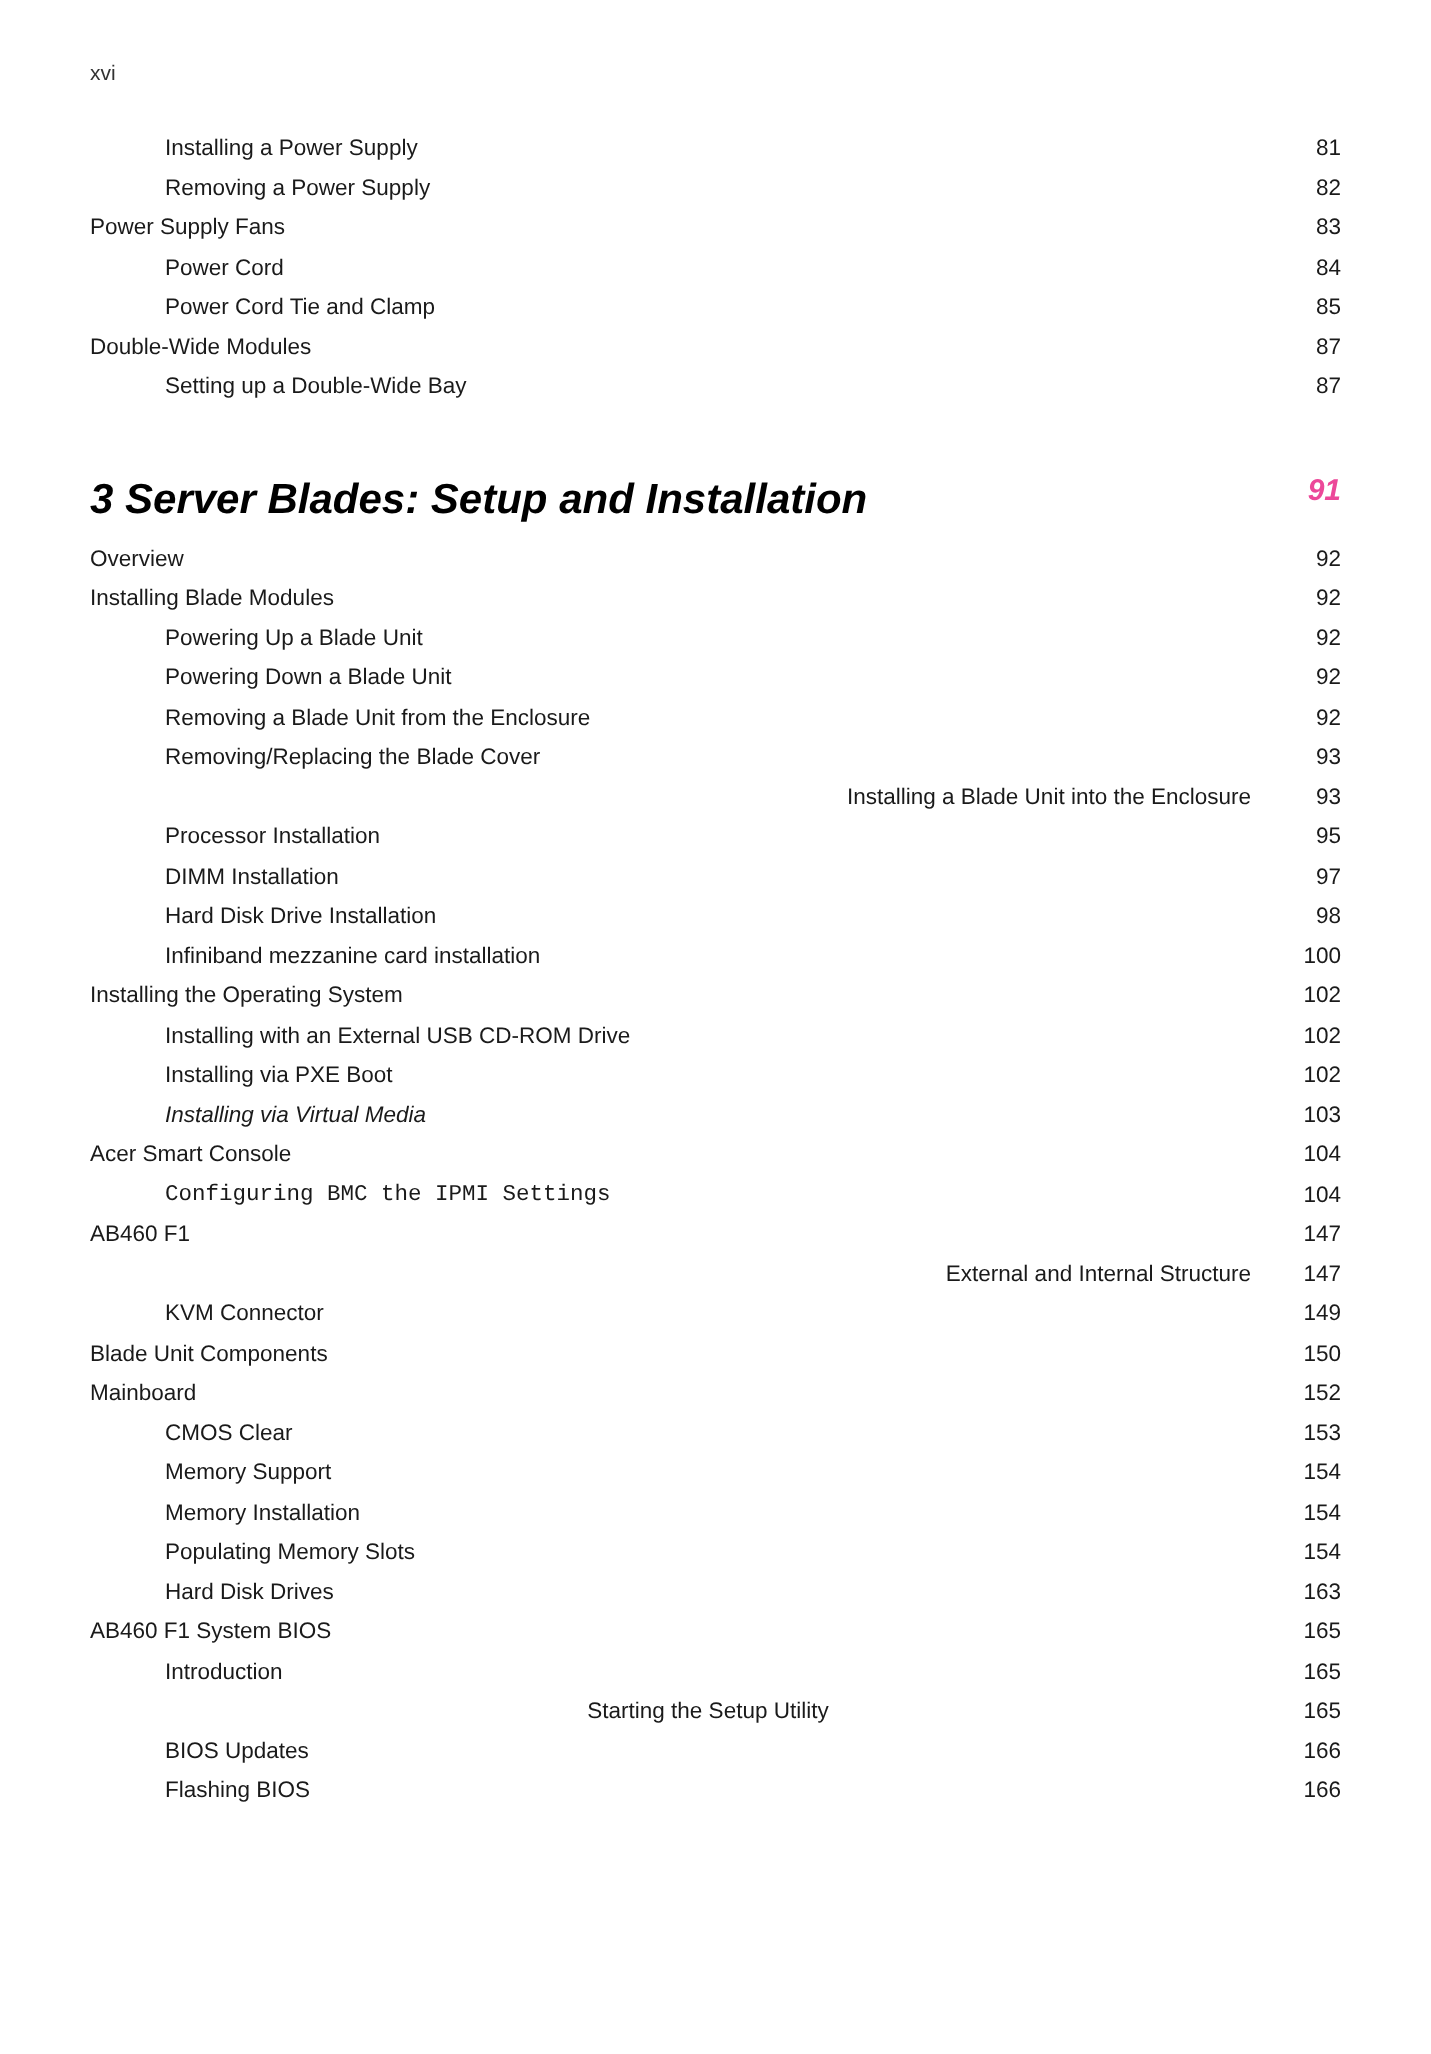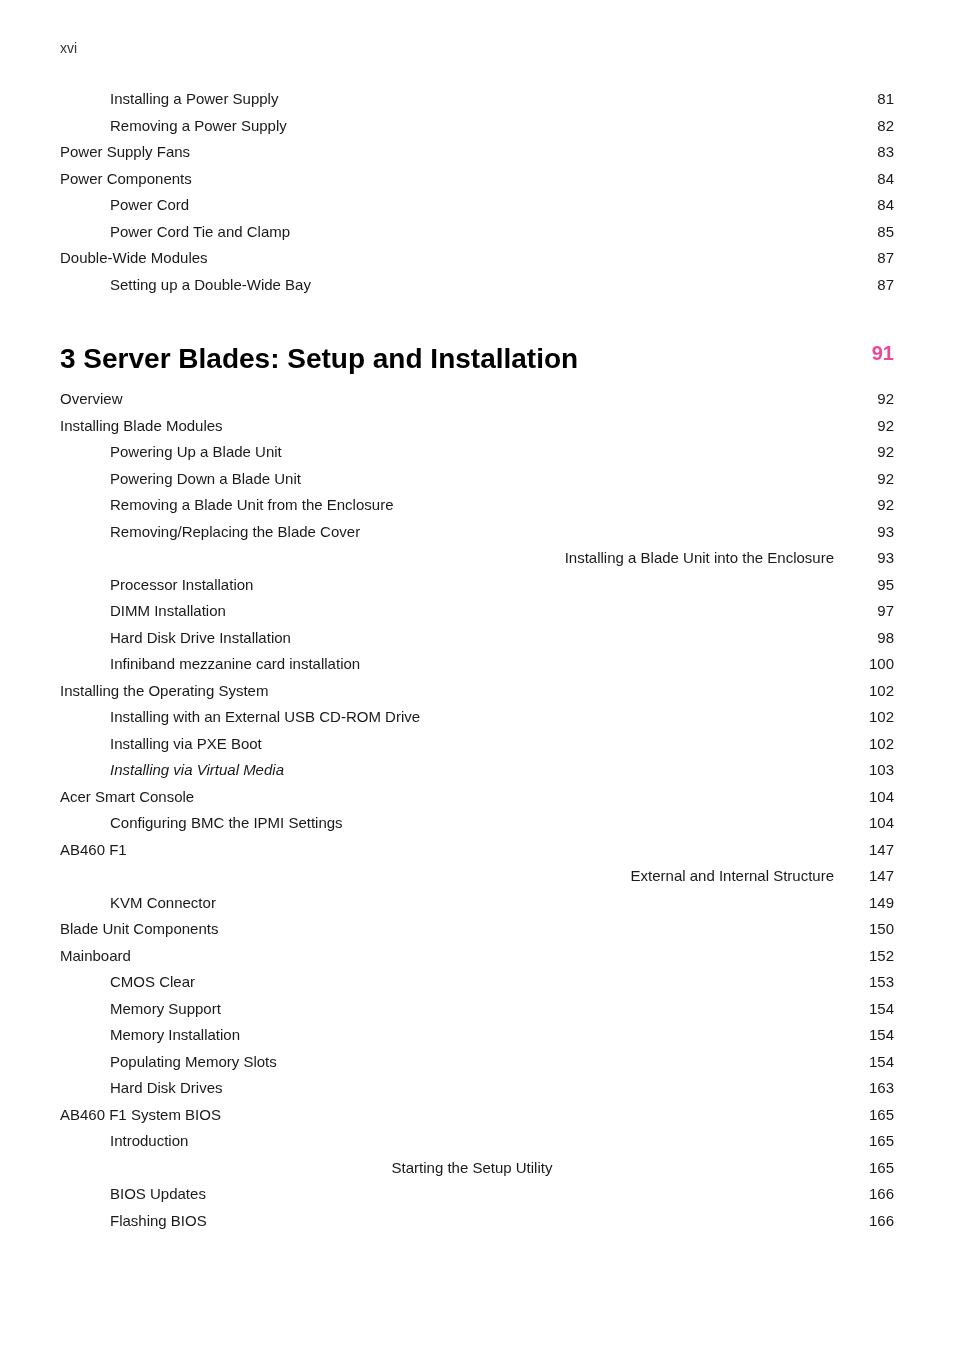--- a/index.html
+++ b/index.html
@@ -33,20 +33,21 @@
     .toc-table td.page-num {
       text-align: right;
       white-space: nowrap;
       padding-left: 20px;
       width: 60px;
       vertical-align: top;
     }
     .chapter-row td {
       padding-top: 30px;
       padding-bottom: 6px;
+      font-style: italic;
     }
     .chapter-title {
       font-size: 28px;
       font-weight: bold;
       color: #000;
     }
     .chapter-page {
       font-size: 20px;
       font-weight: bold;
       color: #ec4899;
@@ -69,24 +70,20 @@
       </tr>
       <tr>
         <td class="entry-text" style="padding-left: 50px;">Removing a Power Supply</td>
         <td class="page-num">82</td>
       </tr>
       <tr>
         <td class="entry-text">Power Supply Fans</td>
         <td class="page-num">83</td>
       </tr>
       <tr>
-        <td class="entry-text">Power Components</td>
-        <td class="page-num">84</td>
-      </tr>
-      <tr>
         <td class="entry-text" style="padding-left: 50px;">Power Cord</td>
         <td class="page-num">84</td>
       </tr>
       <tr>
         <td class="entry-text" style="padding-left: 50px;">Power Cord Tie and Clamp</td>
         <td class="page-num">85</td>
       </tr>
       <tr>
         <td class="entry-text">Double-Wide Modules</td>
         <td class="page-num">87</td>
@@ -160,21 +157,21 @@
       </tr>
       <tr>
         <td class="entry-text" style="padding-left: 50px; font-style: italic;">Installing via Virtual Media</td>
         <td class="page-num">103</td>
       </tr>
       <tr>
         <td class="entry-text">Acer Smart Console</td>
         <td class="page-num">104</td>
       </tr>
       <tr>
-        <td class="entry-text" style="padding-left: 50px;">Configuring BMC the IPMI Settings</td>
+        <td class="entry-text" style="padding-left: 50px; font-family: Liberation Mono, monospace;">Configuring BMC the IPMI Settings</td>
         <td class="page-num">104</td>
       </tr>
       <tr>
         <td class="entry-text">AB460 F1</td>
         <td class="page-num">147</td>
       </tr>
       <tr>
         <td class="entry-text" style="padding-left: 50px; text-align: right;">External and Internal Structure</td>
         <td class="page-num">147</td>
       </tr>

